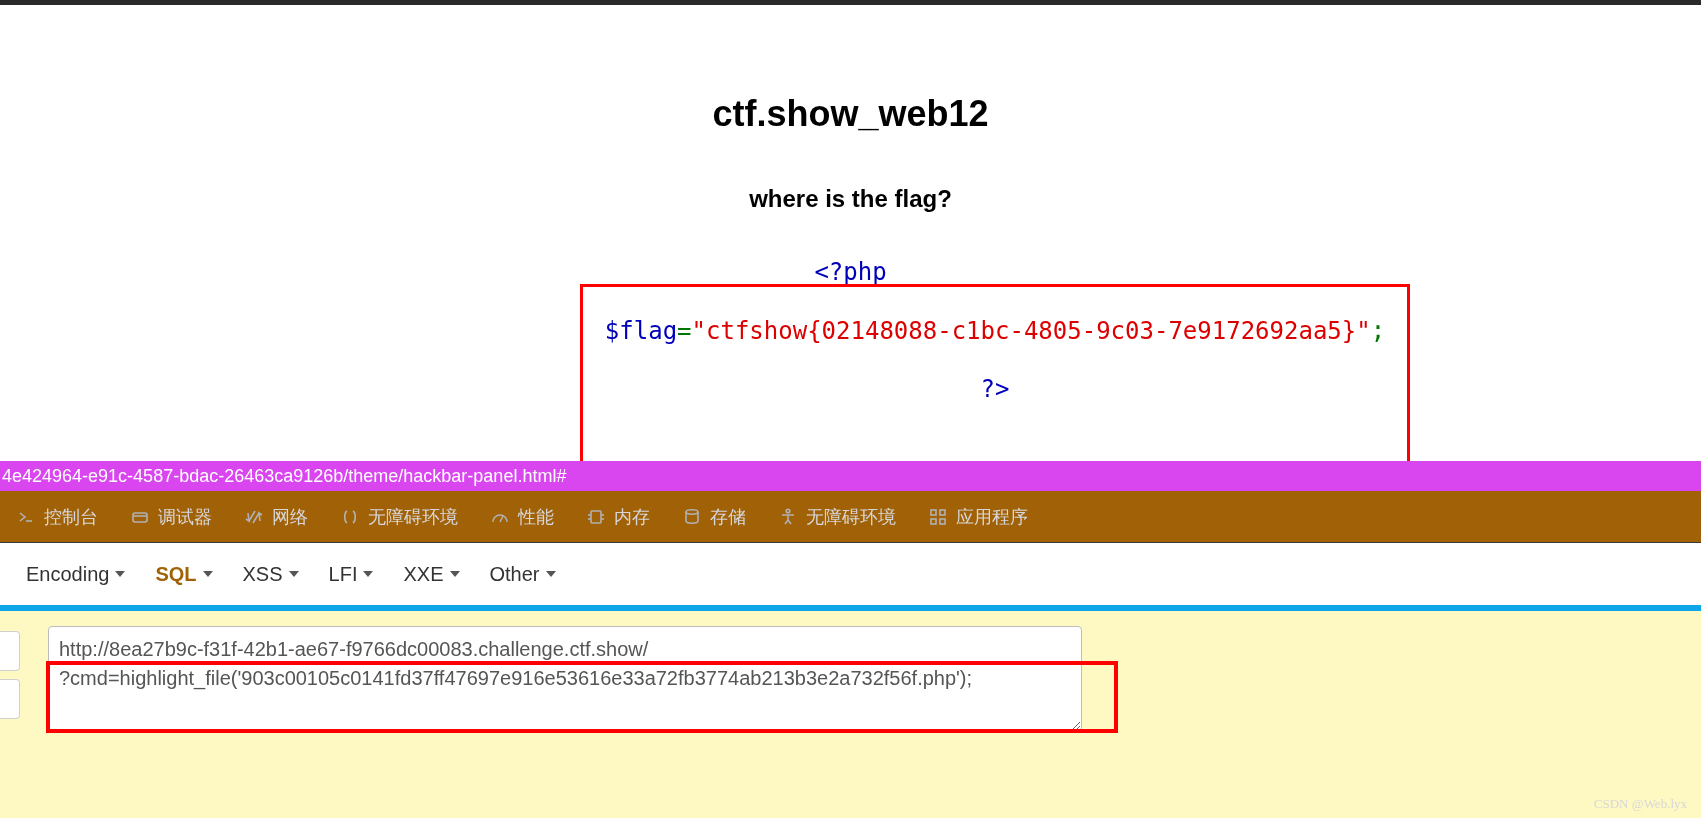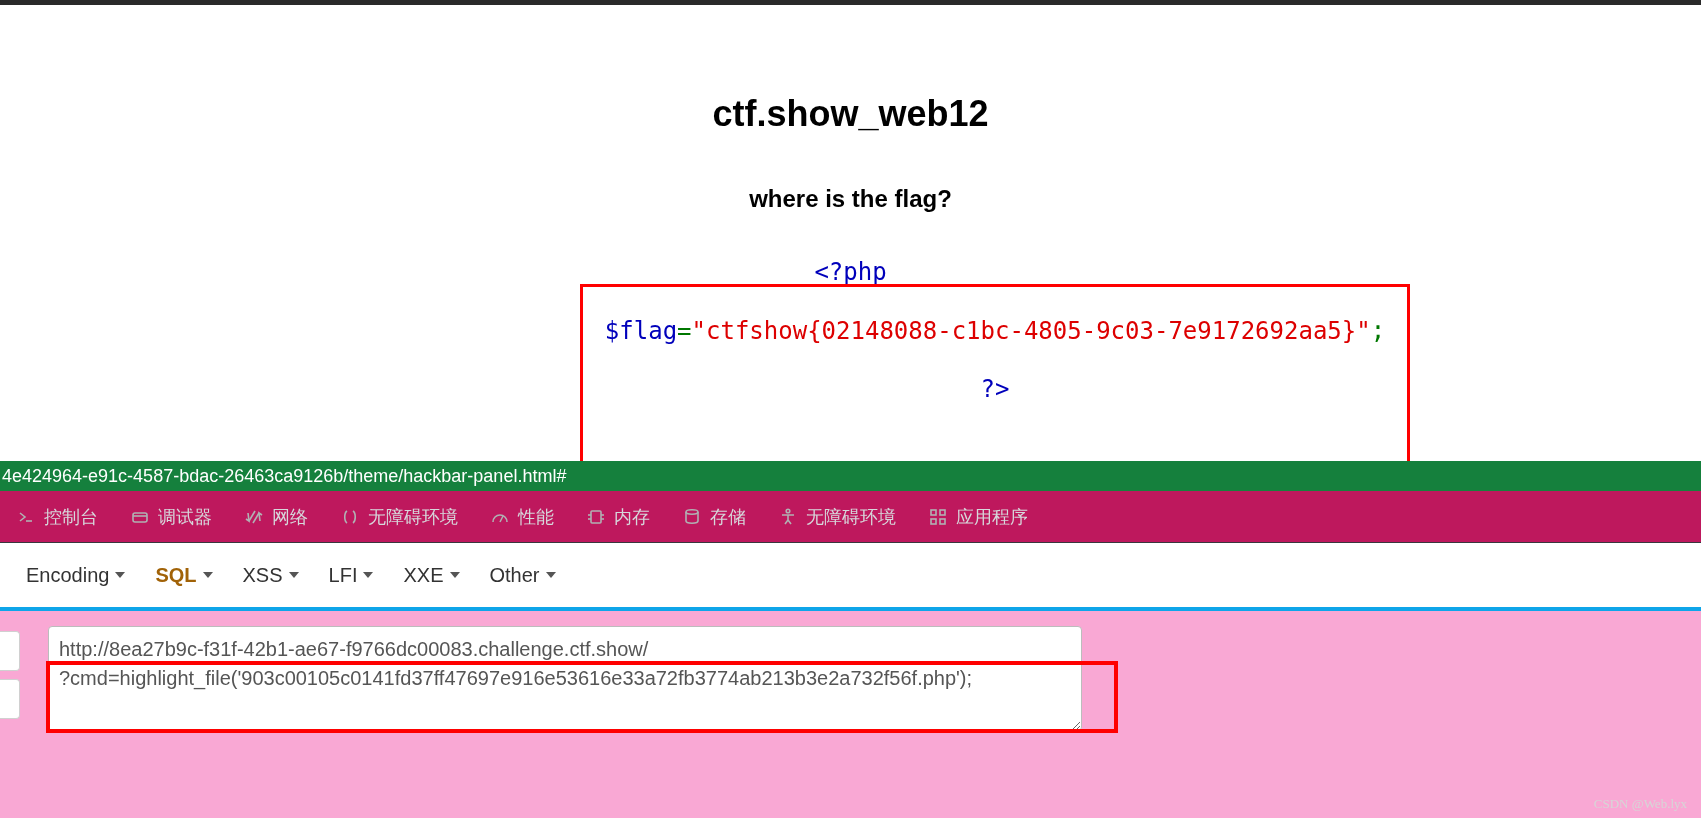--- a/index.html
+++ b/index.html
@@ -13,39 +13,39 @@
 .page h2 { font-size:24px; font-weight:900; color:#000; margin-top:50px; }
 .php-open { font-family:"SimSun","NSimSun",monospace; font-size:24px; color:#0000bb; margin-top:45px; display:block; }
 .code-box { border:3px solid #ff0000; width:830px; height:194px; position:absolute; top:231px; left:580px; padding-top:30px; }
 .code-line { font-family:"SimSun","NSimSun",monospace; font-size:24px; }
 .c-default { color:#0000bb;text-align:center; }
 .c-keyword { color:#007700; }
 .c-string  { color:#dd0000; }
 .php-close { font-family:"SimSun","NSimSun",monospace; font-size:24px; color:#0000bb; margin-top:30px; display:block; }
 
 
-.url-bar { position:absolute; top:461px; left:0; right:0; height:30px; background:#15803d; color:#fff; font-size:18px; line-height:30px; padding-left:2px; font-family:Arial,sans-serif; }
-
-
-.devtabs { position:absolute; top:491px; left:0; right:0; height:52px; background:#be185d; display:flex; align-items:center; color:#d7d7db; font-size:18px; gap:0; border-bottom:1px solid #38383d; }
+.url-bar { position:absolute; top:461px; left:0; right:0; height:30px; background:#d946ef; color:#fff; font-size:18px; line-height:30px; padding-left:2px; font-family:Arial,sans-serif; }
+
+
+.devtabs { position:absolute; top:491px; left:0; right:0; height:52px; background:#a16207; display:flex; align-items:center; color:#d7d7db; font-size:18px; gap:0; border-bottom:1px solid #38383d; }
 .devtab { display:flex; align-items:center; gap:8px; padding:0 16px; height:52px; cursor:pointer; color:#d7d7db; position:relative; }
 .devtab.active { color:#fff; }
 .devtab.active::before { content:""; position:absolute; top:-2px; left:0; right:0; height:3px; background:#0a84ff; }
 .devtab .ico { width:20px; height:20px; display:flex; align-items:center; justify-content:center; }
 .devtab svg { width:20px; height:20px; stroke:#b1b1b3; fill:none; stroke-width:1.6; }
 .hackbar-ico { width:22px; height:22px; border-radius:50%; background:radial-gradient(circle at 40% 35%, #6aaa3a, #2c4a17); display:flex; align-items:center; justify-content:center; color:#b8ff6e; font-size:10px; font-weight:bold; }
 
 
-.sub { position:absolute; top:543px; left:0; right:0; height:68px; background:#fff; border-bottom:4px solid #0ea5e9; display:flex; align-items:center; padding-left:26px; gap:30px; font-size:20px; color:#333; }
+.sub { position:absolute; top:543px; left:0; right:0; height:68px; background:#fff; border-bottom:6px solid #0ea5e9; display:flex; align-items:center; padding-left:26px; gap:30px; font-size:20px; color:#333; }
 .sub .item { display:flex; align-items:center; gap:6px; cursor:pointer; }
 .sub .item.bold { font-weight:700; color:#a16207; }
 .sub .caret { width:0; height:0; border-left:5px solid transparent; border-right:5px solid transparent; border-top:6px solid #555; }
 
 
-.zone { position:absolute; top:611px; left:0; right:0; bottom:0; background:#f9a8d4; }
+.zone { position:absolute; top:611px; left:0; right:0; bottom:0; background:#fef9c3; }
 .side-stubs { position:absolute; left:0; top:20px; }
 .stub { width:20px; height:40px; border:1px solid #d0d0d0; border-left:none; border-radius:0 4px 4px 0; margin-bottom:8px; background:#fff; }
 .ta-wrap { position:absolute; top:15px; left:48px; width:1034px; height:105px; }
 .ta { width:100%; height:100%; border:1px solid #bcbcbc; border-radius:4px; padding:8px 10px; font-size:20px; font-family:Arial,sans-serif; color:#555; resize:both; outline:none; line-height:1.45; }
 .red-overlay { position:absolute; border:4px solid #ff0000; top:50px; left:46px; width:1072px; height:72px; pointer-events:none; }
 
 .watermark { position:absolute; bottom:6px; right:14px; font-size:13px; color:#d6d6d6; font-family:Liberation Serif, serif; }
 </style>
 </head>
 <body>

